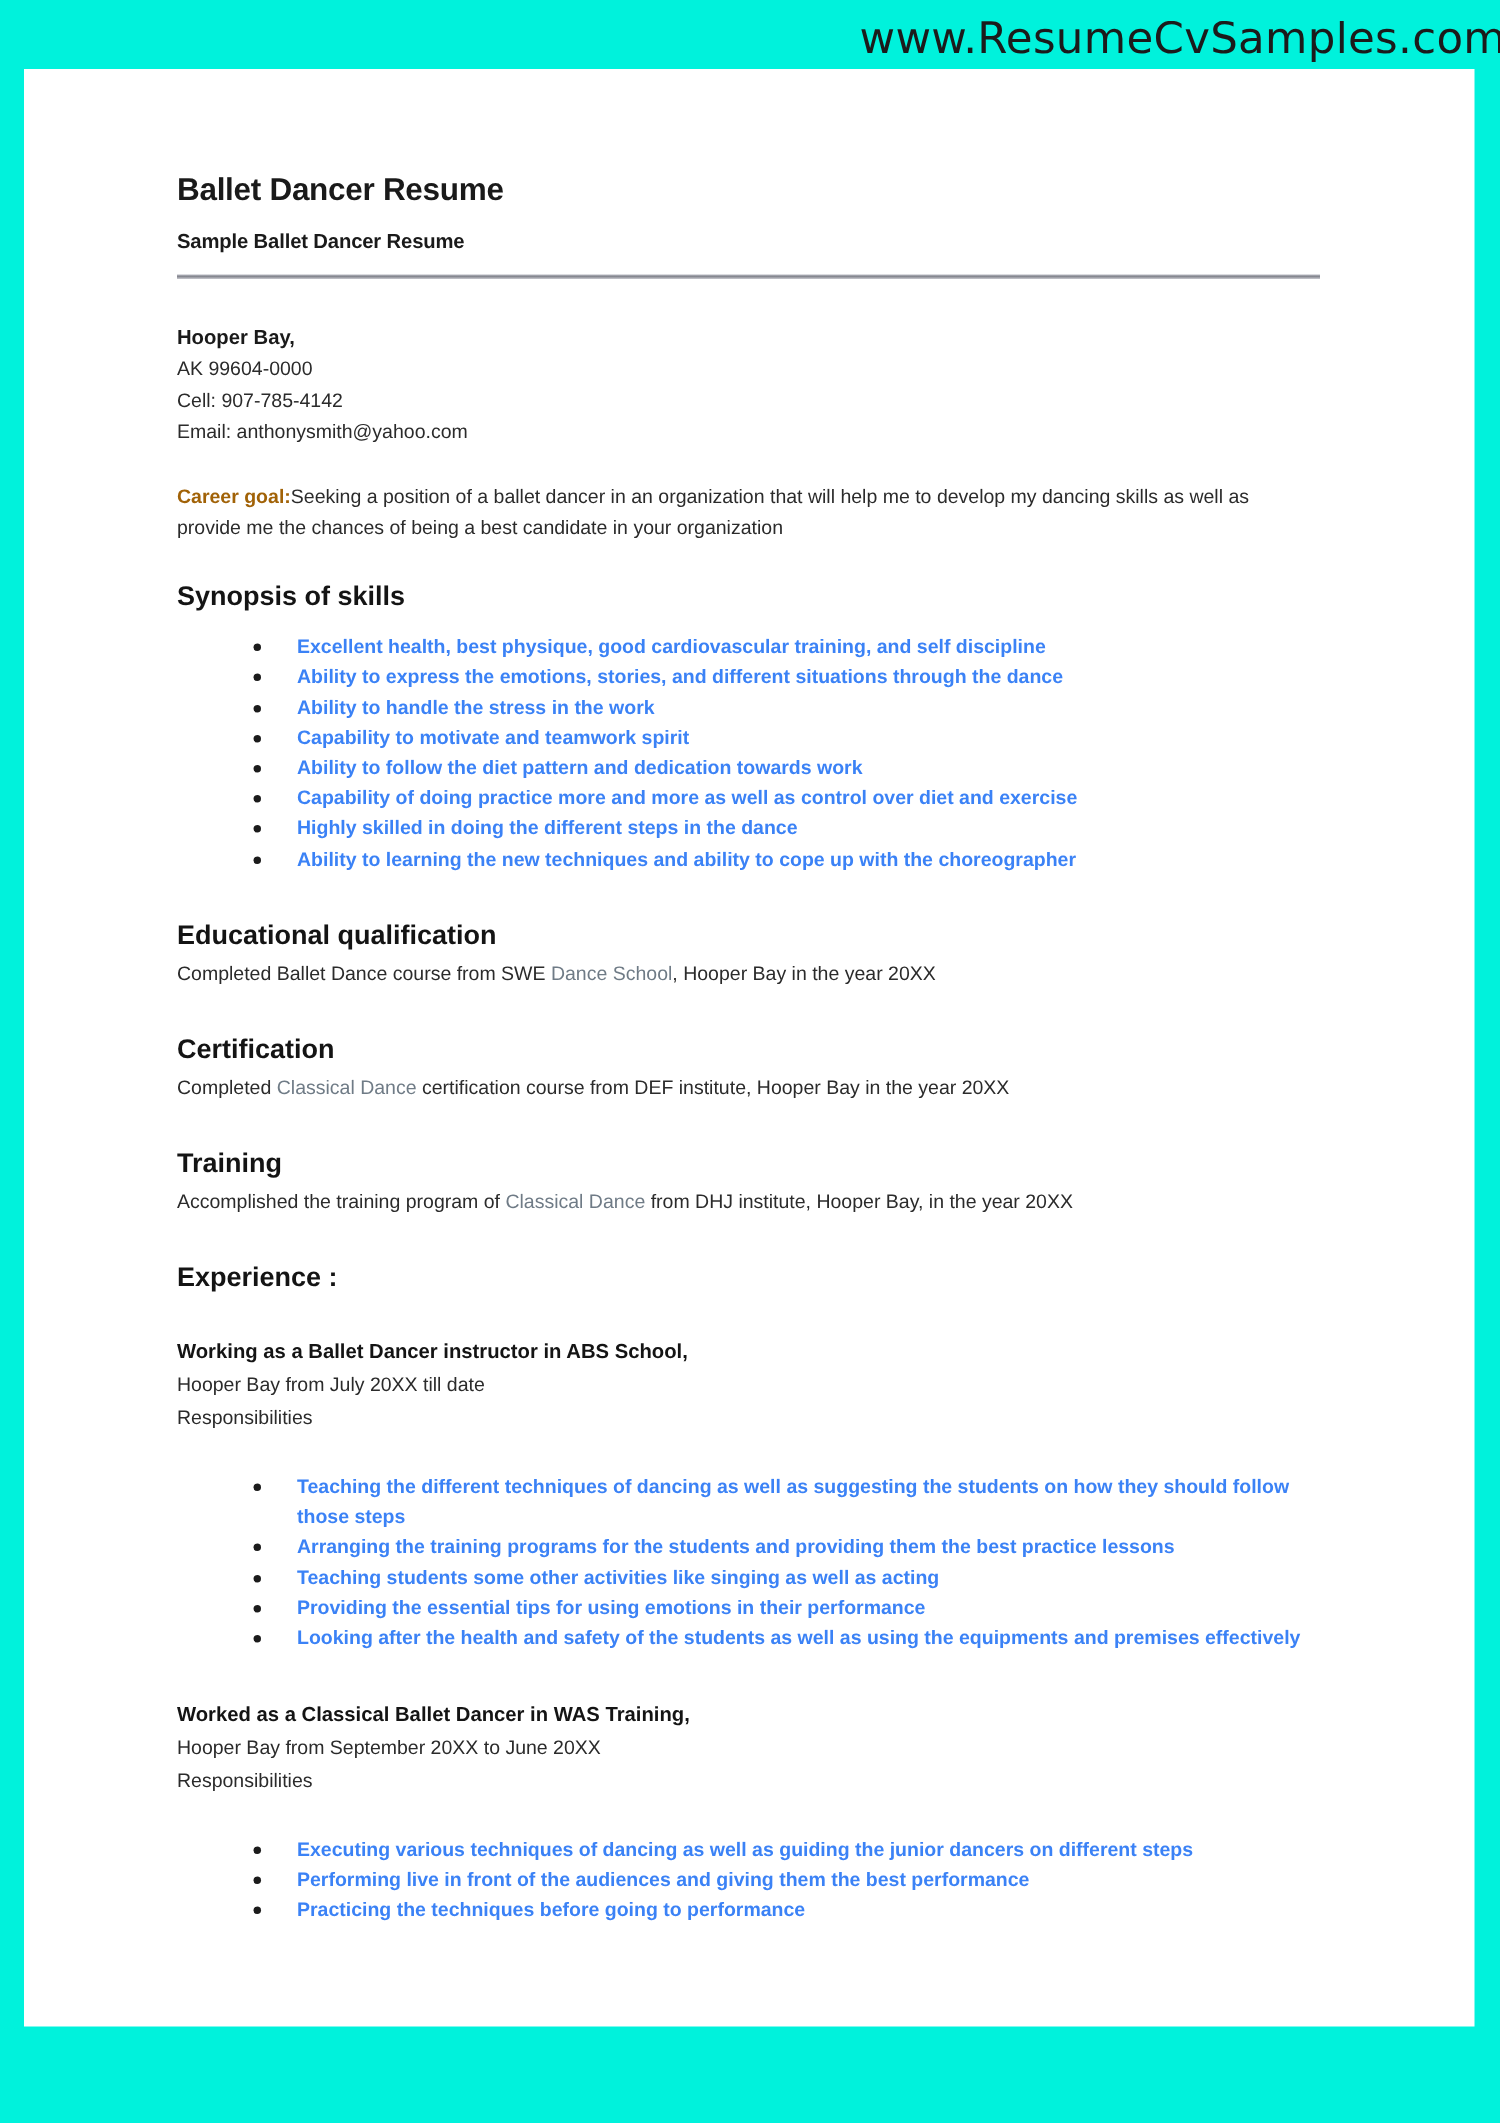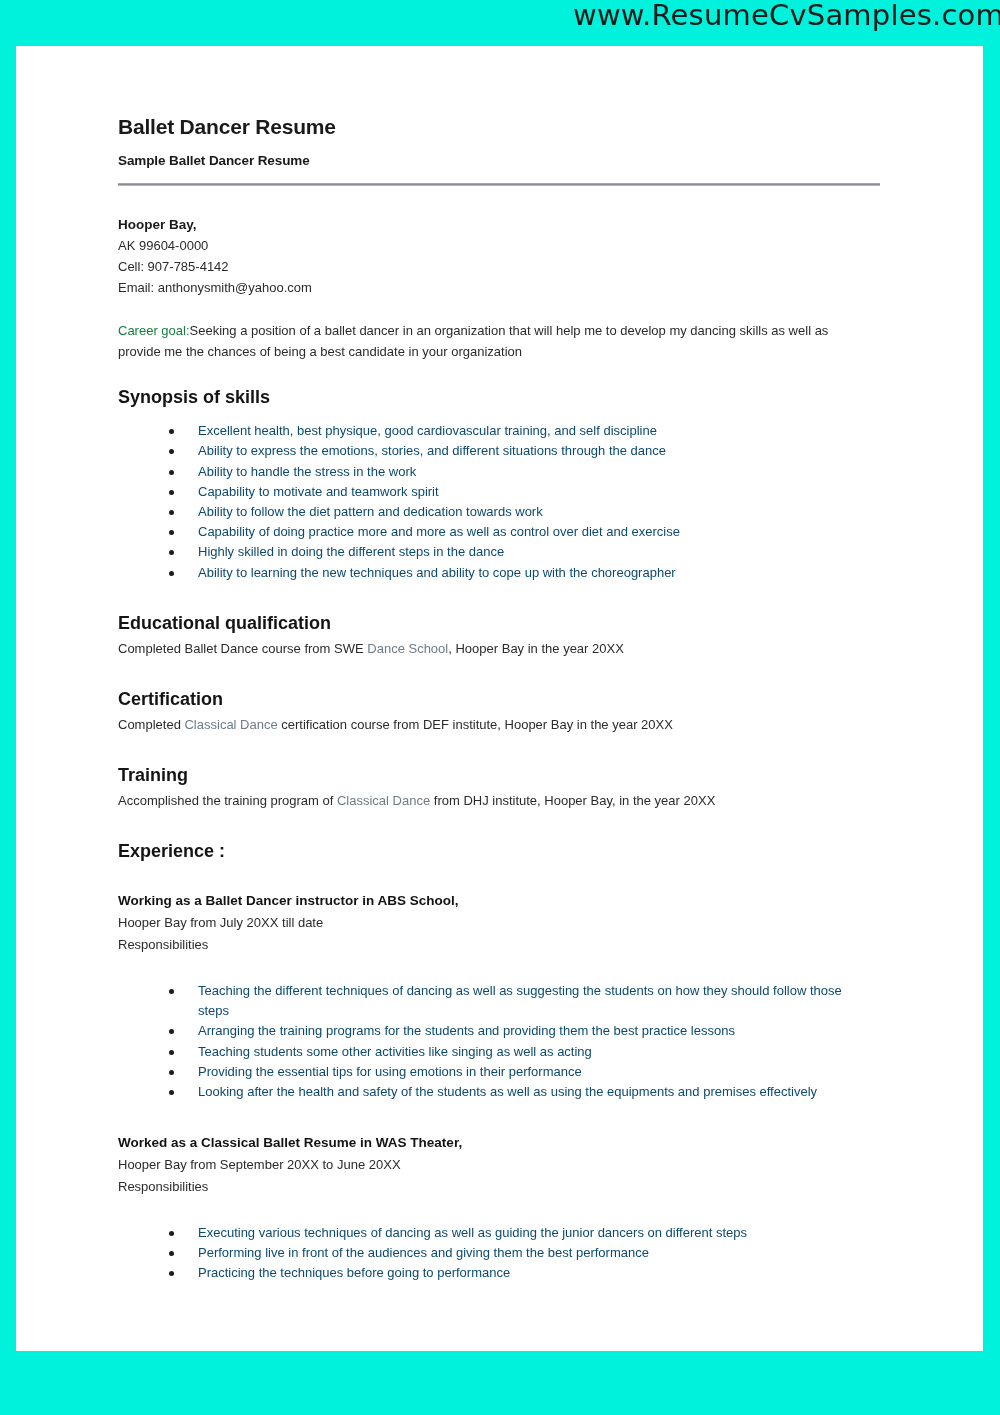--- a/index.html
+++ b/index.html
@@ -13,21 +13,21 @@
     height: 1415px;
     background: #00f2dc;
     font-family: "Liberation Sans", "DejaVu Sans", sans-serif;
     overflow: hidden;
     position: relative;
   }
 
   
   .watermark-band {
     position: absolute;
-    top: 4px; left: 0;
+    top: 14px; left: 0;
     width: 1000px;
     height: 46px;
     overflow: hidden;
     z-index: 4;
   }
   .watermark-text {
     position: absolute;
     right: -4px;
     top: -6px;
     font-family: "DejaVu Sans", sans-serif;
@@ -101,22 +101,22 @@
   }
 
   .para {
     font-size: 13px;
     color: #2b2b2b;
     line-height: 21px;
     margin-top: 22px;
     width: 752px;
   }
   .para .lead {
-    font-weight: normal;
-    color: #15803d;
+    font-weight: bold;
+    color: #a16207;
   }
 
   .section-head {
     font-size: 18px;
     font-weight: bold;
     color: #141414;
     margin-top: 26px;
     line-height: 19px;
   }
   .section-head.big-gap { margin-top: 31px; }
@@ -153,23 +153,24 @@
     padding: 0;
     margin-top: 16px;
   }
   ul.bullets.skills { margin-top: 14px; margin-left: 38px; width: 720px; }
   ul.bullets.resp   { margin-top: 26px; margin-left: 38px; width: 720px; }
 
   ul.bullets li {
     position: relative;
     padding-left: 42px;
     font-size: 13px;
-    color: #0c4a6e;
+    color: #3b82f6;
     line-height: 20.3px;
     margin-bottom: 0px;
+    font-weight: bold;
   }
   ul.bullets li .dot {
     position: absolute;
     left: 13px;
     top: 8px;
     width: 5px;
     height: 5px;
     border-radius: 50%;
     background: #1b1b1b;
   }
@@ -228,21 +229,21 @@
     <div class="job-meta">Hooper Bay from July 20XX till date</div>
     <div class="job-meta">Responsibilities</div>
     <ul class="bullets resp">
       <li><span class="dot"></span><span>Teaching the different techniques of dancing as well as suggesting the students on how they should follow those steps</span></li>
       <li><span class="dot"></span><span>Arranging the training programs for the students and providing them the best practice lessons</span></li>
       <li><span class="dot"></span><span>Teaching students some other activities like singing as well as acting</span></li>
       <li><span class="dot"></span><span>Providing the essential tips for using emotions in their performance</span></li>
       <li><span class="dot"></span><span>Looking after the health and safety of the students as well as using the equipments and premises effectively</span></li>
     </ul>
 
-    <div class="job-title">Worked as a Classical Ballet Resume in WAS Theater,</div>
+    <div class="job-title">Worked as a Classical Ballet Dancer in WAS Training,</div>
     <div class="job-meta">Hooper Bay from September 20XX to June 20XX</div>
     <div class="job-meta">Responsibilities</div>
     <ul class="bullets resp">
       <li><span class="dot"></span><span>Executing various techniques of dancing as well as guiding the junior dancers on different steps</span></li>
       <li><span class="dot"></span><span>Performing live in front of the audiences and giving them the best performance</span></li>
       <li><span class="dot"></span><span>Practicing the techniques before going to performance</span></li>
     </ul>
 
   </div>
 </div>

